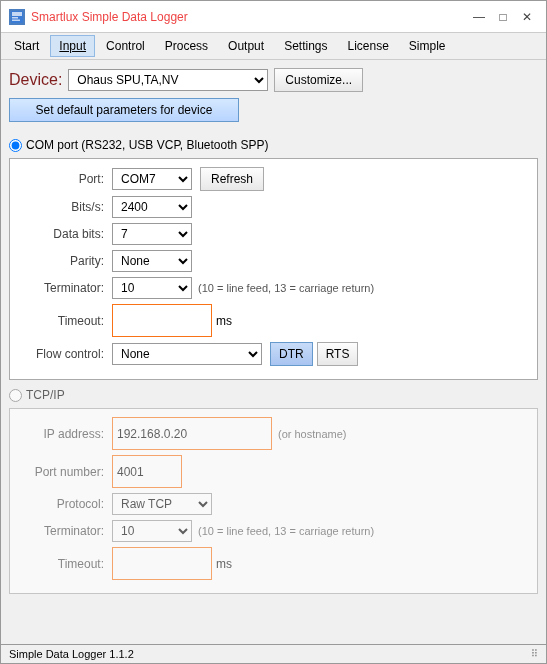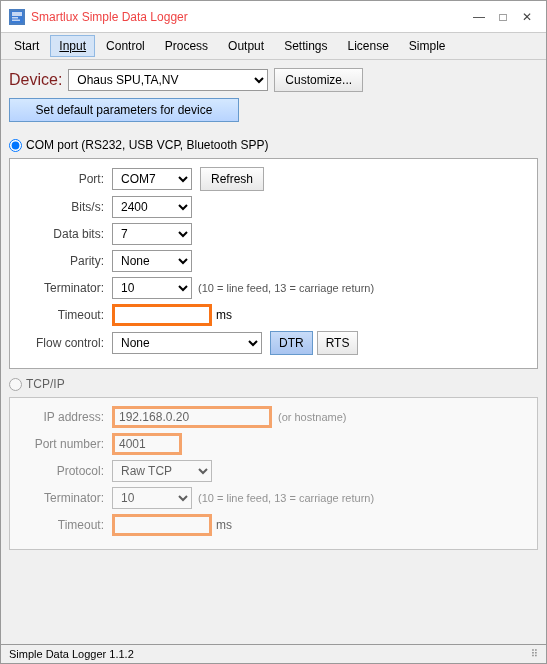--- a/index.html
+++ b/index.html
@@ -91,25 +91,25 @@
     select {
       border: 1px solid #999;
       background: white;
       padding: 2px 4px;
       font-size: 12px;
       height: 22px;
       cursor: pointer;
       appearance: auto;
     }
     input[type="text"] {
-      border: 3px solid #f97316;
+      border: 1px solid #f97316;
       background: white;
       padding: 2px 4px;
       font-size: 12px;
-      height: 22px;
+      height: 33px;
     }
     button.btn {
       border: 1px solid #aaa;
       background: linear-gradient(to bottom, #fdfdfd, #e8e8e8);
       padding: 2px 10px;
       font-size: 12px;
       height: 24px;
       cursor: pointer;
       white-space: nowrap;
     }

